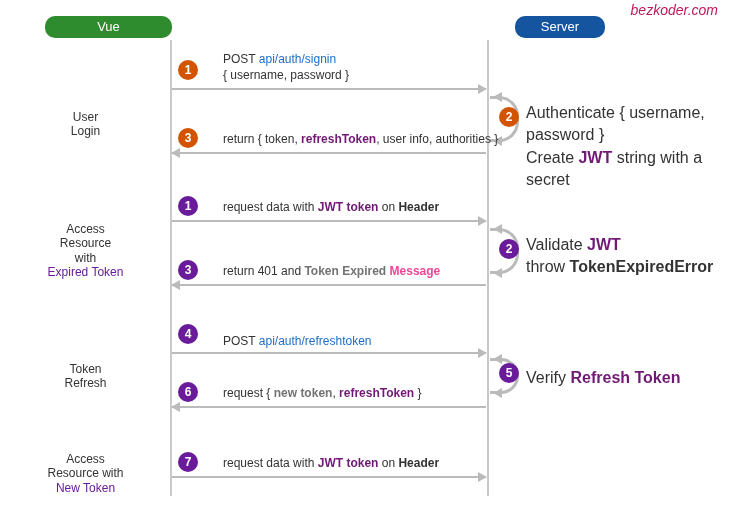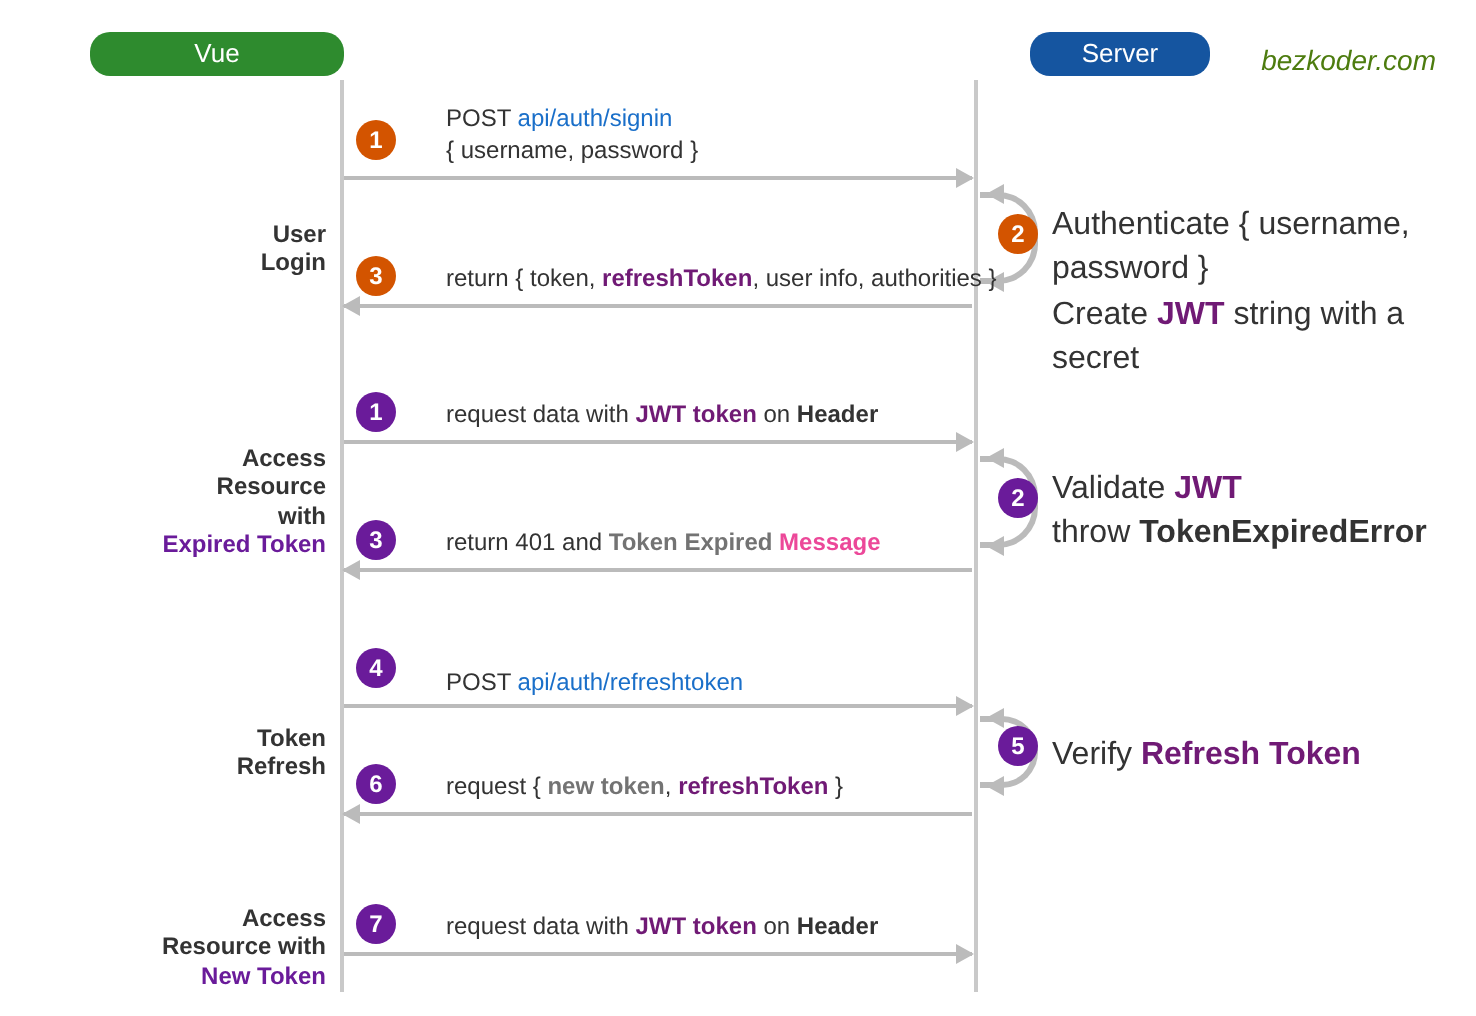--- a/index.html
+++ b/index.html
@@ -7,23 +7,23 @@
     padding: 0;
     font-family: Arial, sans-serif;
     font-size: 12px;
     background: #fff;
     position: relative;
     width: 738px;
     height: 508px;
   }
   .watermark {
     position: absolute;
-    top: 22px;
+    top: 2px;
     right: 20px;
-    color: #4d7c0f;
+    color: #be185d;
     font-style: italic;
     font-size: 14px;
   }
   .header {
     position: absolute;
     top: 16px;
     height: 22px;
     border-radius: 10px;
     color: #fff;
     text-align: center;
@@ -38,22 +38,22 @@
     bottom: 12px;
     width: 2px;
     background: #c9c9c9;
   }
   .lifeline.vue { left: 170px; }
   .lifeline.server { left: 487px; }
   .section-label {
     position: absolute;
     left: 8px;
     width: 155px;
-    text-align: right;
-    font-weight: bold;
+    text-align: center;
+    font-weight: normal;
     color: #333;
     line-height: 1.2;
   }
   .section-label .hl { color: #6a1b9a; }
   .circle {
     position: absolute;
     width: 20px;
     height: 20px;
     border-radius: 50%;
     color: #fff;

